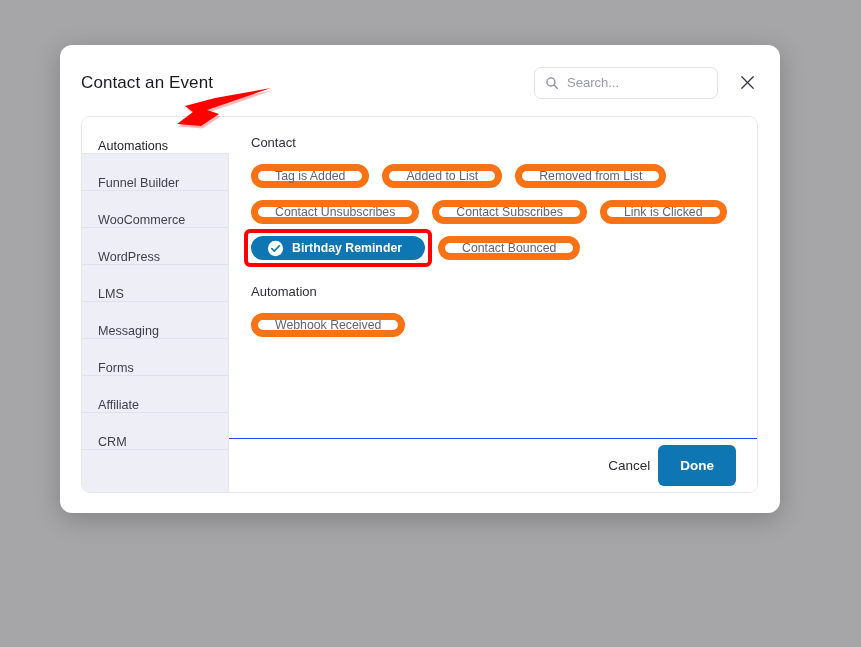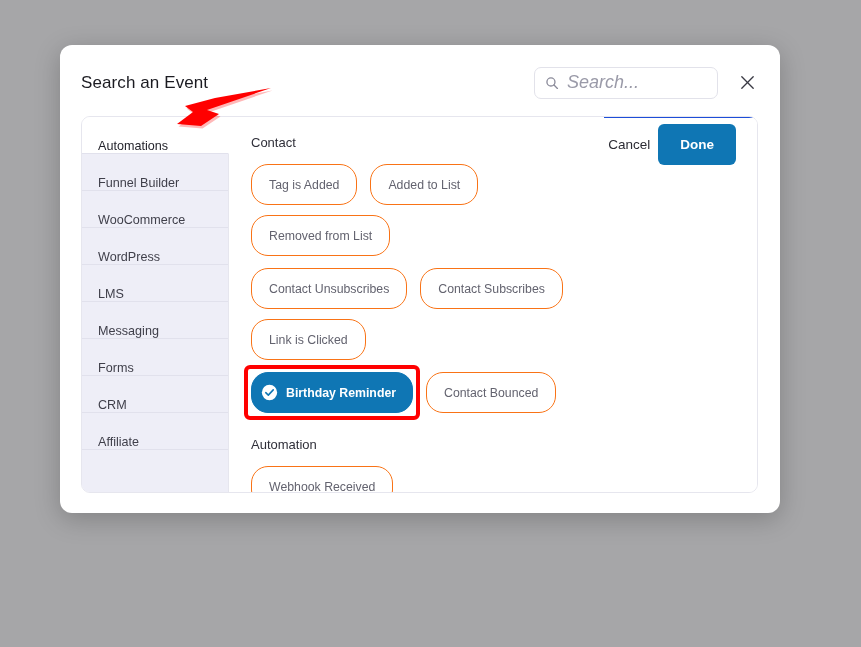--- a/index.html
+++ b/index.html
@@ -59,26 +59,25 @@
     width: 14px;
     height: 14px;
     flex: 0 0 14px;
     margin-right: 8px;
     color: #8a8a99;
   }
   .search-input {
     border: none;
     outline: none;
     font-family: "Liberation Sans", sans-serif;
-    font-size: 18px;
+    font-size: 13px;
     color: #14532d;
     width: 100%;
     background: transparent;
     padding: 0;
-    font-style: italic;
   }
   .search-input::placeholder { color: #9a9aa8; }
   .close-btn {
     margin-left: 18px;
     width: 22px;
     height: 22px;
     color: #3a3a44;
     cursor: pointer;
     display: flex;
     align-items: center;
@@ -130,21 +129,21 @@
   }
   .side-filler {
     flex: 1 1 auto;
     background: #eeeef7;
   }
 
   
   .content {
     flex: 1;
     display: flex;
-    flex-direction: row;
+    flex-direction: column;
     min-width: 0;
     background: #fff;
   }
   .content-scroll {
     flex: 1;
     padding: 18px 22px 10px 22px;
     box-sizing: border-box;
   }
   .group-title {
     font-size: 13px;
@@ -152,22 +151,22 @@
     margin: 0 0 14px 0;
   }
   .group-title.second { margin-top: 24px; }
   .chip-row {
     display: flex;
     flex-wrap: wrap;
     gap: 10px 13px;
     margin-bottom: 12px;
   }
   .chip {
-    height: 41px;
-    border: 1px solid #f97316;
+    height: 24px;
+    border: 7px solid #f97316;
     border-radius: 17px;
     background: #fff;
     display: inline-flex;
     align-items: center;
     justify-content: center;
     padding: 0 17px;
     font-size: 12.3px;
     color: #63636f;
     cursor: pointer;
     box-sizing: border-box;
@@ -239,21 +238,21 @@
     height: 56px;
     pointer-events: none;
   }
 </style>
 </head>
 <body>
 
 <div class="modal">
 
   <div class="modal-header">
-    <div class="modal-title">Search an Event</div>
+    <div class="modal-title">Contact an Event</div>
 
     <div class="search-box">
       <span class="search-icon">
         <svg viewBox="0 0 16 16" width="14" height="14" fill="none" stroke="currentColor" stroke-width="1.5">
           <circle cx="6.8" cy="6.8" r="4.6"></circle>
           <line x1="10.3" y1="10.3" x2="14.2" y2="14.2" stroke-linecap="round"></line>
         </svg>
       </span>
       <input class="search-input" type="text" placeholder="Search..." style="">
     </div>
@@ -284,24 +283,24 @@
       <div class="side-item">
         <span>LMS</span>
       </div>
       <div class="side-item">
         <span>Messaging</span>
       </div>
       <div class="side-item">
         <span>Forms</span>
       </div>
       <div class="side-item">
+        <span>Affiliate</span>
+      </div>
+      <div class="side-item">
         <span>CRM</span>
-      </div>
-      <div class="side-item">
-        <span>Affiliate</span>
       </div>
       <div class="side-filler"></div>
     </div>
 
     <div class="content">
       <div class="content-scroll">
 
         <div class="group-title">Contact</div>
 
         <div class="chip-row">

